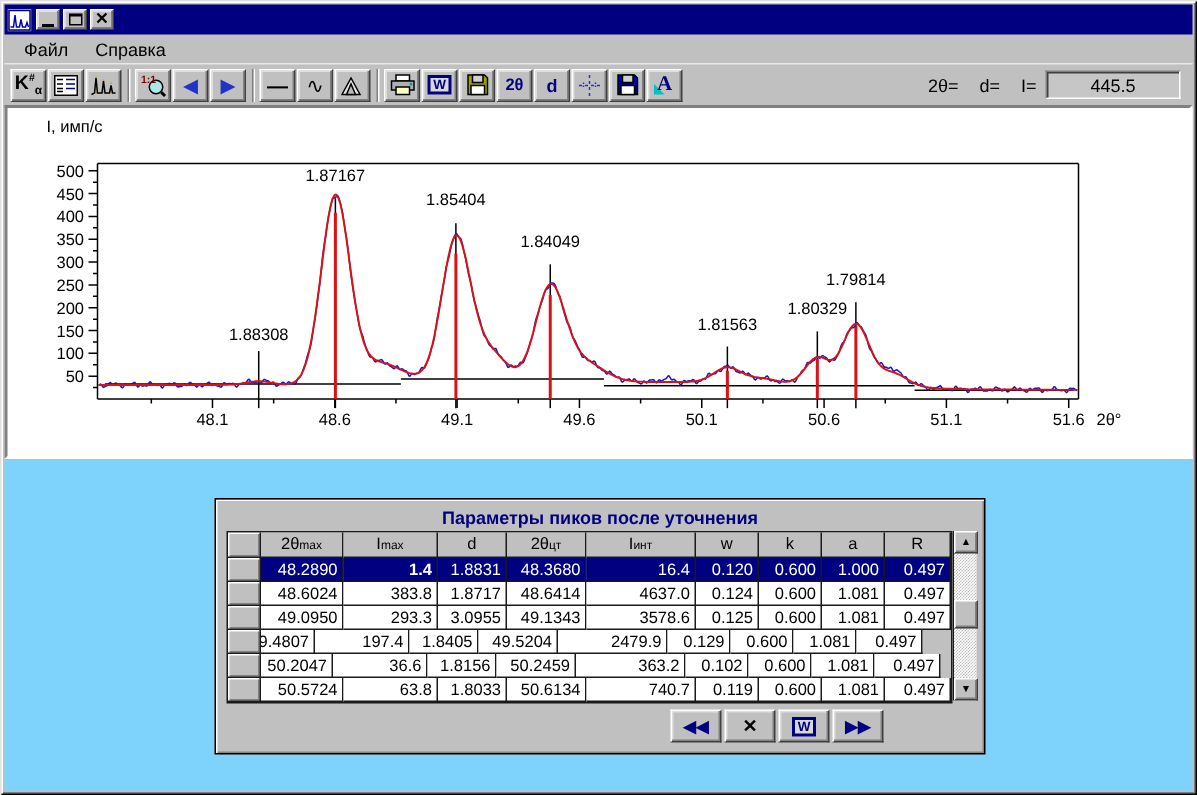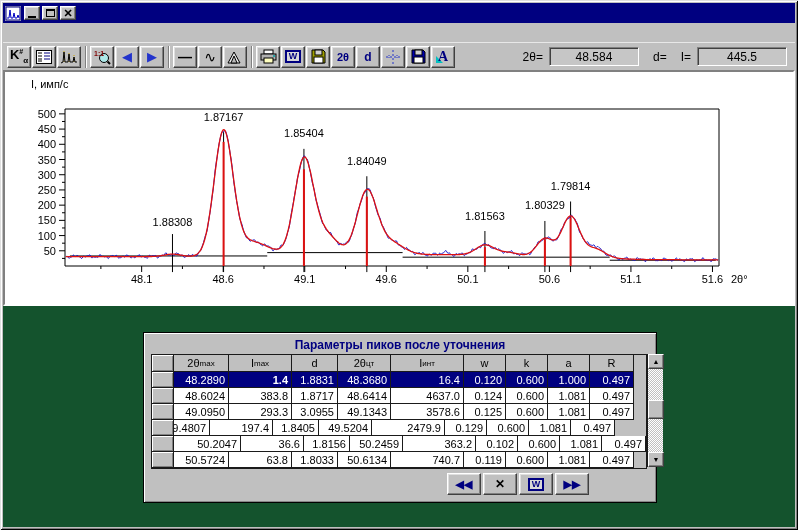--- a/index.html
+++ b/index.html
@@ -42,21 +42,21 @@
   .one2one{font-size:7px;font-weight:bold;color:#800000;position:absolute;left:3px;top:3px;}
   
   .readouts{display:flex;align-items:center;margin-left:auto;margin-right:8px;gap:6px;}
   .ro-label{font-size:12px;color:#000;margin-left:8px;}
   .ro-box{width:90px;height:19px;background:#c6c6c6;border:1px solid;border-color:#808080 #fff #fff #808080;
     box-shadow:inset 1px 1px 0 #404040;display:flex;align-items:center;justify-content:center;font-size:12px;color:#000;}
   
   .chart-panel{position:absolute;left:3px;top:70px;width:792px;height:236px;background:#fff;
     border:2px solid;border-color:#808080 #fff #fff #808080;}
   
-  .bottom-area{position:absolute;left:3px;top:306px;right:3px;bottom:3px;background:#14532d;}
+  .bottom-area{position:absolute;left:3px;top:306px;right:3px;bottom:3px;background:#7dd3fc;}
   .params-panel{position:absolute;left:140px;top:26px;width:514px;height:171px;background:#c0c0c0;
     border:1px solid #000;box-shadow:inset 1px 1px 0 #fff, inset -1px -1px 0 #868686;}
   .params-title{text-align:center;color:#000080;font-weight:bold;font-size:12px;margin-top:5px;}
   .ptable{position:absolute;left:7px;top:21px;display:flex;}
   .tgrid{border:1px solid #1a1a1a;}
   .trow{display:flex;height:16px;}
   .trow.hdr{height:17px;}
   .tcell{border-right:1px solid #1a1a1a;border-bottom:1px solid #1a1a1a;background:#fff;font-size:11px;
     display:flex;align-items:center;justify-content:flex-end;padding-right:3px;color:#000;overflow:hidden;}
   .tcell.hd{background:#c0c0c0;justify-content:center;padding-right:0;}
@@ -99,20 +99,24 @@
         </button>
       <button class="winbtn">
           <span class="glyph-max"></span>
         </button>
       <button class="winbtn">
           <span class="glyph-close">✕</span>
         </button>
     </span>
   </div>
 
+  <div class="menubar">
+    <span class="menu-item">Файл</span>
+    <span class="menu-item">Справка</span>
+  </div>
 
   <div class="toolbar">
     <button class="tbtn">
       <span class="ico-kalpha"><span>K</span><sup>#</sup><sub>α</sub></span>
     </button>
     <button class="tbtn">
       <svg width="16" height="14" viewBox="0 0 16 14">
         <rect x="0.5" y="0.5" width="15" height="13" fill="#fff" stroke="#000"></rect>
         <line x1="2" y1="3" x2="6" y2="3" stroke="#000"></line>
           <line x1="8" y1="3" x2="14" y2="3" stroke="#000080"></line>
@@ -197,21 +201,20 @@
         <rect x="4" y="1" width="7" height="5" fill="#d0d0d0" stroke="#000"></rect>
         <rect x="3" y="8" width="9" height="6" fill="#fff" stroke="#000"></rect>
       </svg>
     </button>
     <button class="tbtn">
       <span class="A-wedge"></span>
       <span class="ico-A">A</span>
     </button>
     <span class="readouts">
       <span class="ro-label">2θ=</span>
-      <span class="ro-box">48.584</span>
       <span class="ro-label">d=</span>
       <span class="ro-label">I=</span>
       <span class="ro-box">445.5</span>
     </span>
   </div>
 
   <div class="chart-panel">
     <svg id="chart" width="788" height="232" viewBox="0 0 788 232">
         <line x1="60" y1="37" x2="60" y2="194" stroke="#000" stroke-width="1"></line>
         <line x1="60" y1="194" x2="714" y2="194" stroke="#000" stroke-width="1"></line>
@@ -384,21 +387,21 @@
               <div class="tcell" style="width: 46px;">1.8405</div>
               <div class="tcell" style="width: 53px;">49.5204</div>
               <div class="tcell" style="width: 73px;">2479.9</div>
               <div class="tcell" style="width: 42px;">0.129</div>
               <div class="tcell" style="width: 42px;">0.600</div>
               <div class="tcell" style="width: 42px;">1.081</div>
               <div class="tcell" style="width: 44px;">0.497</div>
             </div>
             <div class="trow">
               <div class="tcell rowhdr" style="width: 22px;"></div>
-              <div class="tcell" style="width: 67px;">50.2047</div>
+              <div class="tcell" style="width: 48px;">50.2047</div>
               <div class="tcell" style="width: 63px;">36.6</div>
               <div class="tcell" style="width: 46px;">1.8156</div>
               <div class="tcell" style="width: 53px;">50.2459</div>
               <div class="tcell" style="width: 73px;">363.2</div>
               <div class="tcell" style="width: 42px;">0.102</div>
               <div class="tcell" style="width: 42px;">0.600</div>
               <div class="tcell" style="width: 42px;">1.081</div>
               <div class="tcell" style="width: 44px;">0.497</div>
             </div>
             <div class="trow">

